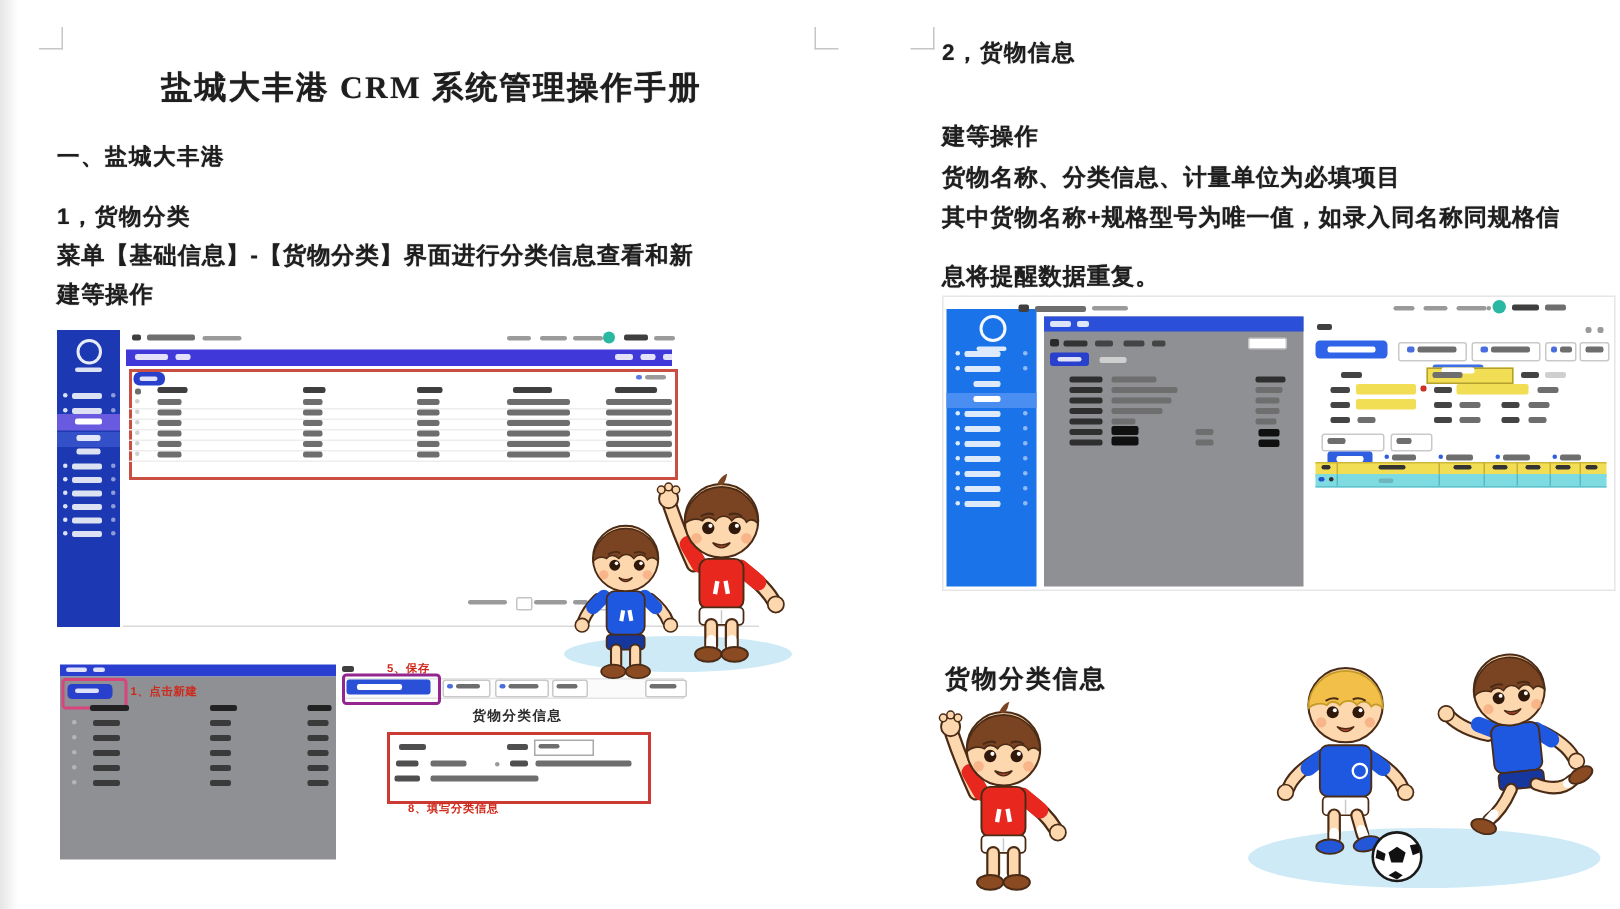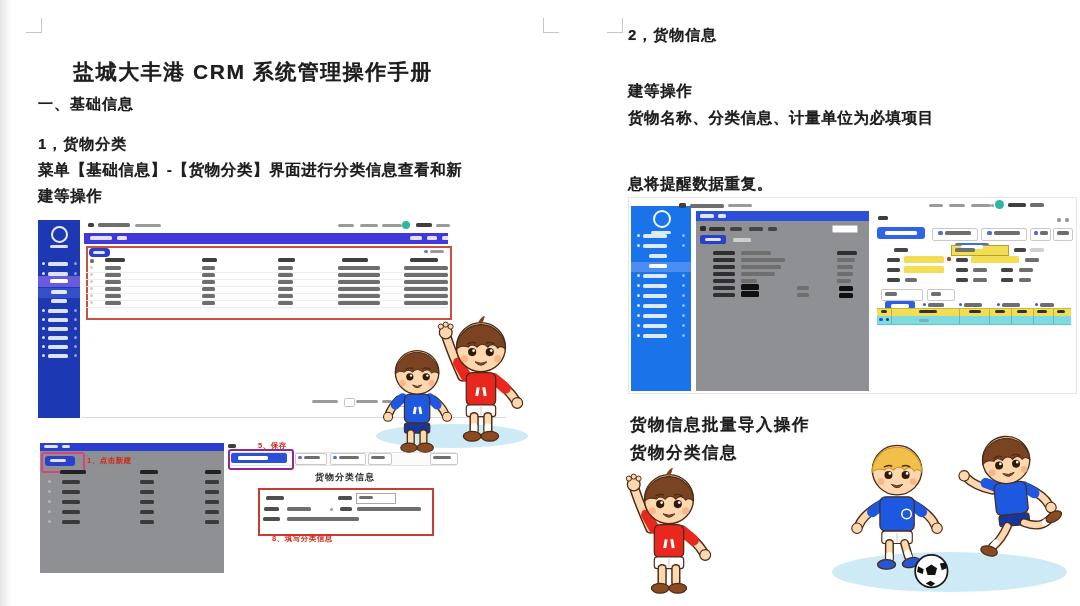--- a/index.html
+++ b/index.html
@@ -27,22 +27,22 @@
 <body>
 
 <div class="stage">
 
   <div class="abs" style="left:0;top:0;width:12px;height:606px;background:linear-gradient(90deg,rgba(0,0,0,.10),rgba(0,0,0,0));"></div>
 
   <div class="page" style="left:0;width:560px;">
     <div class="mark" style="left:26px;top:18px;border-right:1px solid #c6c6c6;border-bottom:1px solid #c6c6c6;"></div>
     <div class="mark" style="left:543px;top:18px;border-left:1px solid #c6c6c6;border-bottom:1px solid #c6c6c6;"></div>
 
-    <div class="t title" style="left:38px;top:58px;width:430px;text-align:center;">盐城大丰港 CRM 系统管理操作手册</div>
-    <div class="t h" style="left:38px;top:95px;">一、基础信息</div>
+    <div class="t title" style="left:38px;top:44px;width:430px;text-align:right;font-family:Liberation Serif, serif;">盐城大丰港 CRM 系统管理操作手册</div>
+    <div class="t h" style="left:38px;top:95px;">一、盐城大丰港</div>
     <div class="t h" style="left:38px;top:135px;">1，货物分类</div>
     <div class="t b" style="left:38px;top:160px;">菜单【基础信息】-【货物分类】界面进行分类信息查看和新</div>
     <div class="t b" style="left:38px;top:186px;">建等操作</div>
 
     <div id="ss1" class="screenshot" style="left:38px;top:220px;width:470px;height:201px;">
       <div class="abs" style="left:0;top:0;width:42px;height:198px;background:var(--c-sidebar_left_blue);"></div>
       <div class="abs" style="left:13px;top:6px;width:13px;height:13px;border:2px solid rgba(255,255,255,.9);border-radius:50%;"></div>
       <div class="abs" style="left:0;top:56px;width:42px;height:11px;background:var(--c-sidebar_left_highlight);"></div>
       <div class="abs" style="left:0;top:68px;width:42px;height:10px;background:#3350c8;"></div>
       <div class="abs" style="left:364px;top:1px;width:8px;height:8px;border-radius:50%;background:var(--c-avatar_green);"></div>
@@ -288,20 +288,21 @@
       <ellipse cx="60" cy="133" rx="9" ry="5" fill="#8a4a22" stroke="#4a2b15" stroke-width="1.3"></ellipse>
     </svg>
   </div>
 
   <div class="page" style="left:560px;width:520px;">
     <div class="mark" style="left:47px;top:18px;border-right:1px solid #c6c6c6;border-bottom:1px solid #c6c6c6;"></div>
 
     <div class="t h" style="left:68px;top:26px;">2，货物信息</div>
     <div class="t b" style="left:68px;top:81px;">建等操作</div>
     <div class="t b" style="left:68px;top:108px;">货物名称、分类信息、计量单位为必填项目</div>
+    <div class="t b" style="left:68px;top:135px;">其中货物名称+规格型号为唯一值，如录入同名称同规格信</div>
     <div class="t b" style="left:68px;top:162px;margin-top:12px;">息将提醒数据重复。</div>
 
     <div id="ss3" class="screenshot" style="left:68px;top:197px;width:447px;height:195px;border:1px solid #e6e6e6;">
       <div class="abs" style="left:2px;top:8px;width:60px;height:185px;background:var(--c-sidebar_right_blue);"></div>
       <div class="abs" style="left:24px;top:12px;width:14px;height:14px;border:2px solid rgba(255,255,255,.95);border-radius:50%;"></div>
       <div class="abs" style="left:2px;top:64px;width:60px;height:10px;background:var(--c-sidebar_right_highlight);"></div>
       <div class="abs" style="left:366px;top:2px;width:9px;height:9px;border-radius:50%;background:var(--c-avatar_green);"></div>
       <div class="abs" style="left:67px;top:13px;width:173px;height:180px;background:var(--c-modal_gray);"></div>
       <div class="abs" style="left:67px;top:13px;width:173px;height:10px;background:var(--c-modal_titlebar_blue);"></div>
       <div class="abs" style="left:71px;top:37px;width:26px;height:9px;border-radius:2px;background:var(--c-primary_button_blue);"></div>
@@ -451,21 +452,20 @@
         <div class="sm" style="left: 360px; top: 110px; width: 1px; height: 8px; border-radius: 1.5px; background: rgb(201, 174, 53);"></div>
         <div class="sm" style="left: 360px; top: 118px; width: 1px; height: 8px; border-radius: 1.5px; background: rgb(88, 185, 194);"></div>
         <div class="sm" style="left: 382px; top: 110px; width: 1px; height: 8px; border-radius: 1.5px; background: rgb(201, 174, 53);"></div>
         <div class="sm" style="left: 382px; top: 118px; width: 1px; height: 8px; border-radius: 1.5px; background: rgb(88, 185, 194);"></div>
         <div class="sm" style="left: 404px; top: 110px; width: 1px; height: 8px; border-radius: 1.5px; background: rgb(201, 174, 53);"></div>
         <div class="sm" style="left: 404px; top: 118px; width: 1px; height: 8px; border-radius: 1.5px; background: rgb(88, 185, 194);"></div>
         <div class="sm" style="left: 424px; top: 110px; width: 1px; height: 8px; border-radius: 1.5px; background: rgb(201, 174, 53);"></div>
         <div class="sm" style="left: 424px; top: 118px; width: 1px; height: 8px; border-radius: 1.5px; background: rgb(88, 185, 194);"></div>
       </div>
 
-    <div class="t f" style="left:70px;top:414px;">货物信息批量导入操作</div>
     <div class="t f" style="left:70px;top:442px;">货物分类信息</div>
 
     <div class="shadow" style="left:272px;top:552px;width:235px;height:40px;"></div>
 
     <svg style="left:58px;top:458px;" width="100" height="142" viewBox="0 0 100 145">
       <path d="M32,72 Q22,50 16,32" stroke="#4a2b15" stroke-width="10.5" fill="none" stroke-linecap="round"></path>
       <path d="M32,72 Q22,50 16,32" stroke="#fdd7ae" stroke-width="7.5" fill="none" stroke-linecap="round"></path>
       <circle cx="15" cy="27" r="6.5" fill="#fdd7ae" stroke="#4a2b15" stroke-width="1.3"></circle>
       <circle cx="10" cy="21" r="2.6" fill="#fdd7ae" stroke="#4a2b15" stroke-width="1"></circle>
       <circle cx="15" cy="19" r="2.6" fill="#fdd7ae" stroke="#4a2b15" stroke-width="1"></circle>

